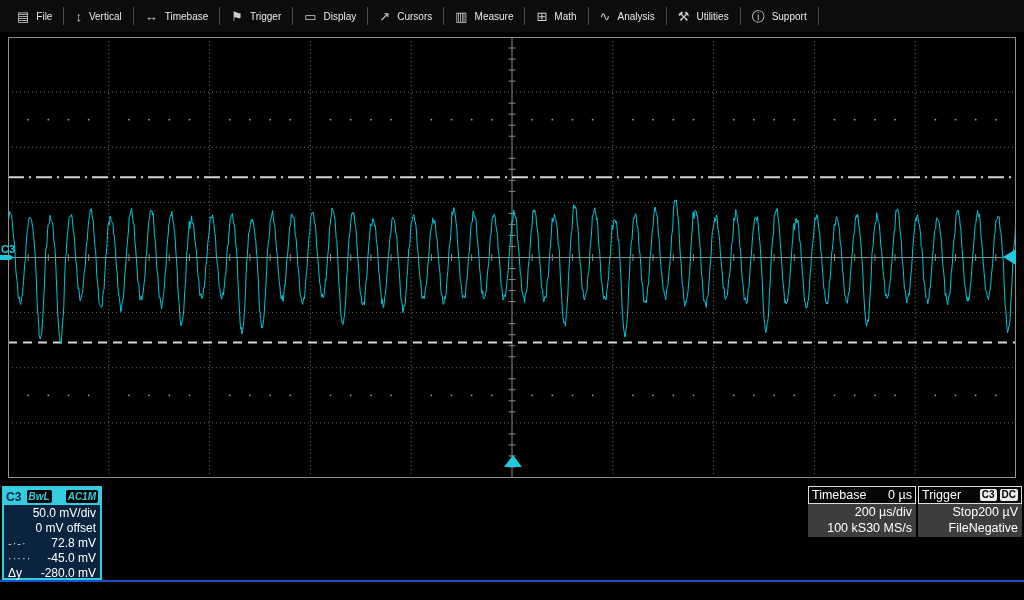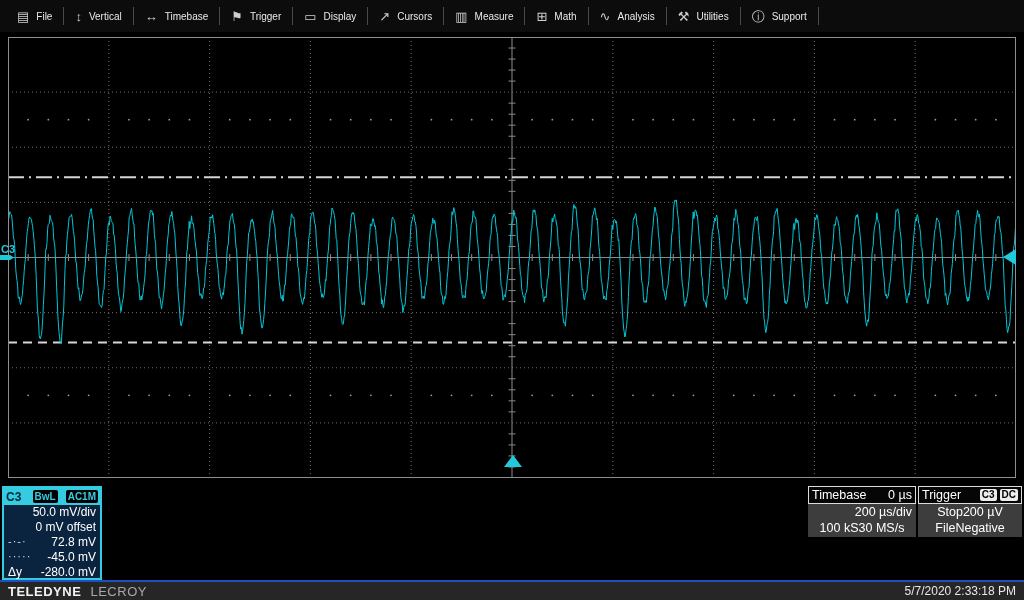--- a/index.html
+++ b/index.html
@@ -25,34 +25,34 @@
               border-right:13px solid #21c9da;}
   .trig-time{position:absolute;left:496px;top:418px;width:0;height:0;
              border-left:9px solid transparent;border-right:9px solid transparent;
              border-bottom:12px solid #21c9da;}
 
   
   .ch-box{position:absolute;left:2px;top:486px;width:100px;height:94px;box-sizing:border-box;
           border:2px solid #35cbe0;background:#0a2440;color:#fff;font-size:12px;}
   .ch-head{height:17px;background:#35cbe0;display:flex;align-items:center;padding:0 2px;}
   .ch-name{color:#04273a;font-weight:bold;font-size:12px;flex:0 0 auto;}
-  .ch-badges{margin-left:auto;display:flex;gap:8px;}
+  .ch-badges{margin-left:auto;display:flex;gap:14px;font-style:italic;}
   .ch-badge{background:#000;color:#35cbe0;font-size:10px;font-weight:bold;padding:0 2px;
             border-radius:2px;line-height:13px;}
-  .ch-row{display:flex;justify-content:flex-end;height:15px;padding:0 4px;}
+  .ch-row{display:flex;justify-content:flex-end;align-items:center;height:15px;padding:0 4px;}
   .ch-row.split{justify-content:space-between;}
   .ch-cursor-glyph{color:#d8d8d8;font-size:11px;letter-spacing:1px;}
 
   
   .info-box{position:absolute;top:486px;background:#3d3d3d;color:#fff;font-size:12.5px;box-sizing:border-box;}
   .tb-box{left:808px;width:108px;height:51px;}
   .trg-box{left:918px;width:104px;height:51px;}
   .info-head{height:16px;background:#060606;border:1px solid #dcdcdc;display:flex;
              align-items:center;justify-content:space-between;padding:0 3px;}
-  .info-row{display:flex;align-items:center;justify-content:center;height:16px;padding:0 4px;}
+  .info-row{display:flex;align-items:center;justify-content:flex-end;height:16px;padding:0 4px;}
   .info-row.right{justify-content:flex-end;padding-left:36px;}
   .wbadge{background:#ececec;color:#000;font-size:10px;font-weight:bold;padding:0 2px;
           border-radius:2px;line-height:12px;}
   .badge-group{display:flex;gap:3px;}
 
   
   .blue-line{position:absolute;left:0;top:580px;width:1024px;height:2px;background:#1d4fc0;}
   .statusbar{position:absolute;left:0;top:582px;width:1024px;height:18px;background:#262626;
              display:flex;align-items:center;justify-content:space-between;padding:0 8px;box-sizing:border-box;}
   .brand{font-size:13px;letter-spacing:.5px;}
@@ -358,21 +358,14 @@
       <span>Stop</span>
       <span>200 µV</span>
     </div>
     <div class="info-row">
       <span>File</span>
       <span>Negative</span>
     </div>
   </div>
 
   <div class="blue-line"></div>
-  <div class="statusbar">
-    <span class="brand">
-      <span class="b1">TELEDYNE</span>
-      <span class="b2">LECROY</span>
-    </span>
-    <span class="datetime">5/7/2020 2:33:18 PM</span>
-  </div>
 
 </div>
 
 </body></html>

